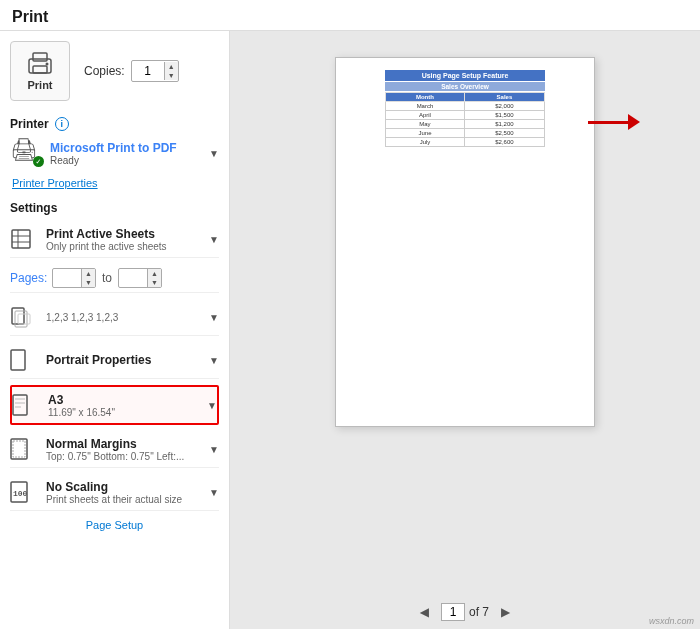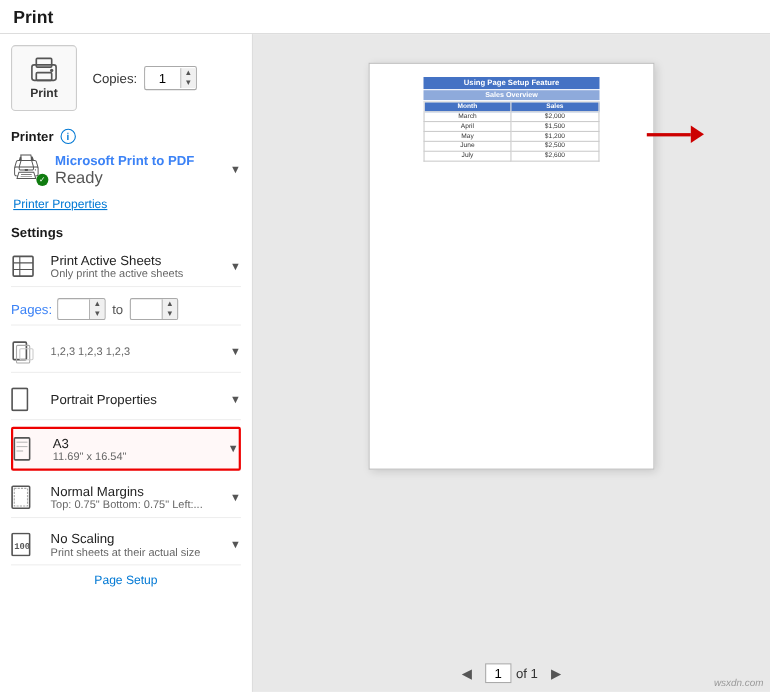--- a/index.html
+++ b/index.html
@@ -143,21 +143,21 @@
       width: 11px;
       height: 11px;
       display: flex;
       align-items: center;
       justify-content: center;
       color: #fff;
       font-size: 7px;
     }
     .printer-text { flex: 1; }
     .printer-name { font-size: 12px; font-weight: 600; color: #3b82f6; }
-    .printer-status { font-size: 15px; color: #555; }
+    .printer-status { font-size: 10px; color: #555; }
     .dropdown-arrow {
       color: #555;
       font-size: 10px;
       cursor: pointer;
     }
     .printer-props-link {
       color: #0078d4;
       font-size: 11px;
       text-decoration: underline;
       cursor: pointer;
@@ -179,21 +179,21 @@
       height: 28px;
       display: flex;
       align-items: center;
       justify-content: flex-start;
       flex-shrink: 0;
       color: #555;
       font-size: 16px;
       font-family: Liberation Mono, monospace;
     }
     .settings-text { flex: 1; }
-    .settings-main { font-size: 12px; color: #222; font-weight: 400; }
+    .settings-main { font-size: 12px; color: #222; font-weight: 700; }
     .settings-sub { font-size: 10px; color: #666; }
     .settings-arrow {
       font-size: 10px;
       color: #555;
       flex-shrink: 0;
     }
     
     .pages-row {
       display: flex;
       align-items: center;
@@ -572,20 +572,20 @@
         <div class="red-arrow" style="position:absolute;right:-46px;top:80px;display:flex;align-items:center;">
           <div class="arrow-line"></div>
           <div class="arrow-head"></div>
         </div>
       </div>
     </div>
     <div class="nav-bottom">
       <button class="nav-btn">◀</button>
       <div class="page-num-display">
         <input class="page-num-input" type="text" value="1" style="">
-        <span>of 1</span>
+        <span>of 7</span>
       </div>
       <button class="nav-btn">▶</button>
     </div>
     <div class="wsxdn-watermark">wsxdn.com</div>
   </div>
 
 </div>
 
 </body></html>

